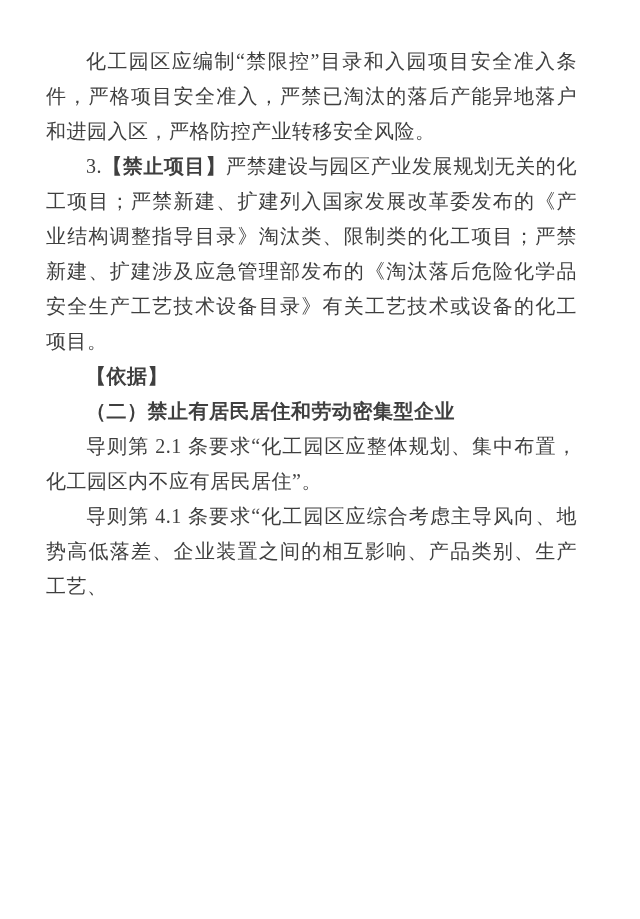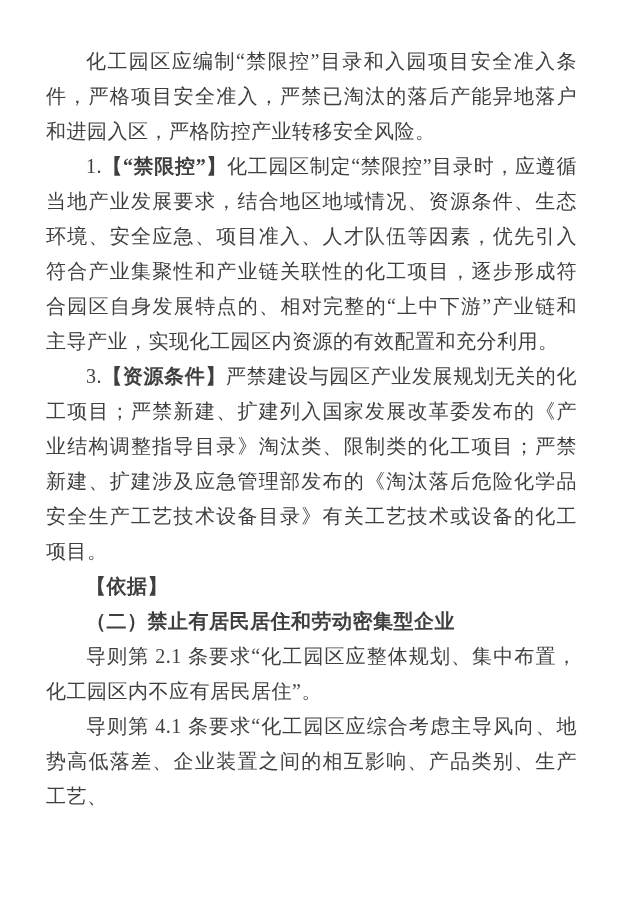--- a/index.html
+++ b/index.html
@@ -39,20 +39,19 @@
   .doc span.b {
     font-weight: bold;
   }
 </style>
 </head>
 <body>
 
 <div class="page">
   <div class="doc" id="doc-body" style="color: rgb(63, 63, 63);">
       <p class="body"><span>化工园区应编制“禁限控”目录和入园项目安全准入条件，严格项目安全准入，严禁已淘汰的落后产能异地落户和进园入区，严格防控产业转移安全风险。</span></p>
-      <p class="body"><span>1.</span><span class="b">【“禁限控”】</span><span>化工园区制定“禁限控”目录时，应遵循当地产业发展要求，结合地区地域情况、资源条件、生态环境、安全应急、项目准入、人才队伍等因素，优先引入符合产业集聚性和产业链关联性的化工项目，逐步形成符合园区自身发展特点的、相对完整的“上中下游”产业链和主导产业，实现化工园区内资源的有效配置和充分利用。</span></p>
-      <p class="body"><span>3.</span><span class="b">【资源条件】</span><span>严禁建设与园区产业发展规划无关的化工项目；严禁新建、扩建列入国家发展改革委发布的《产业结构调整指导目录》淘汰类、限制类的化工项目；严禁新建、扩建涉及应急管理部发布的《淘汰落后危险化学品安全生产工艺技术设备目录》有关工艺技术或设备的化工项目。</span></p>
+      <p class="body"><span>3.</span><span class="b">【禁止项目】</span><span>严禁建设与园区产业发展规划无关的化工项目；严禁新建、扩建列入国家发展改革委发布的《产业结构调整指导目录》淘汰类、限制类的化工项目；严禁新建、扩建涉及应急管理部发布的《淘汰落后危险化学品安全生产工艺技术设备目录》有关工艺技术或设备的化工项目。</span></p>
       <p class="heading"><span class="b">【依据】</span></p>
       <p class="heading"><span class="b">（二）禁止有居民居住和劳动密集型企业</span></p>
       <p class="body"><span>导则第 2.1 条要求“化工园区应整体规划、集中布置，化工园区内不应有居民居住”。</span></p>
       <p class="body"><span>导则第 4.1 条要求“化工园区应综合考虑主导风向、地势高低落差、企业装置之间的相互影响、产品类别、生产工艺、</span></p>
     </div>
 </div>
 
 </body></html>

